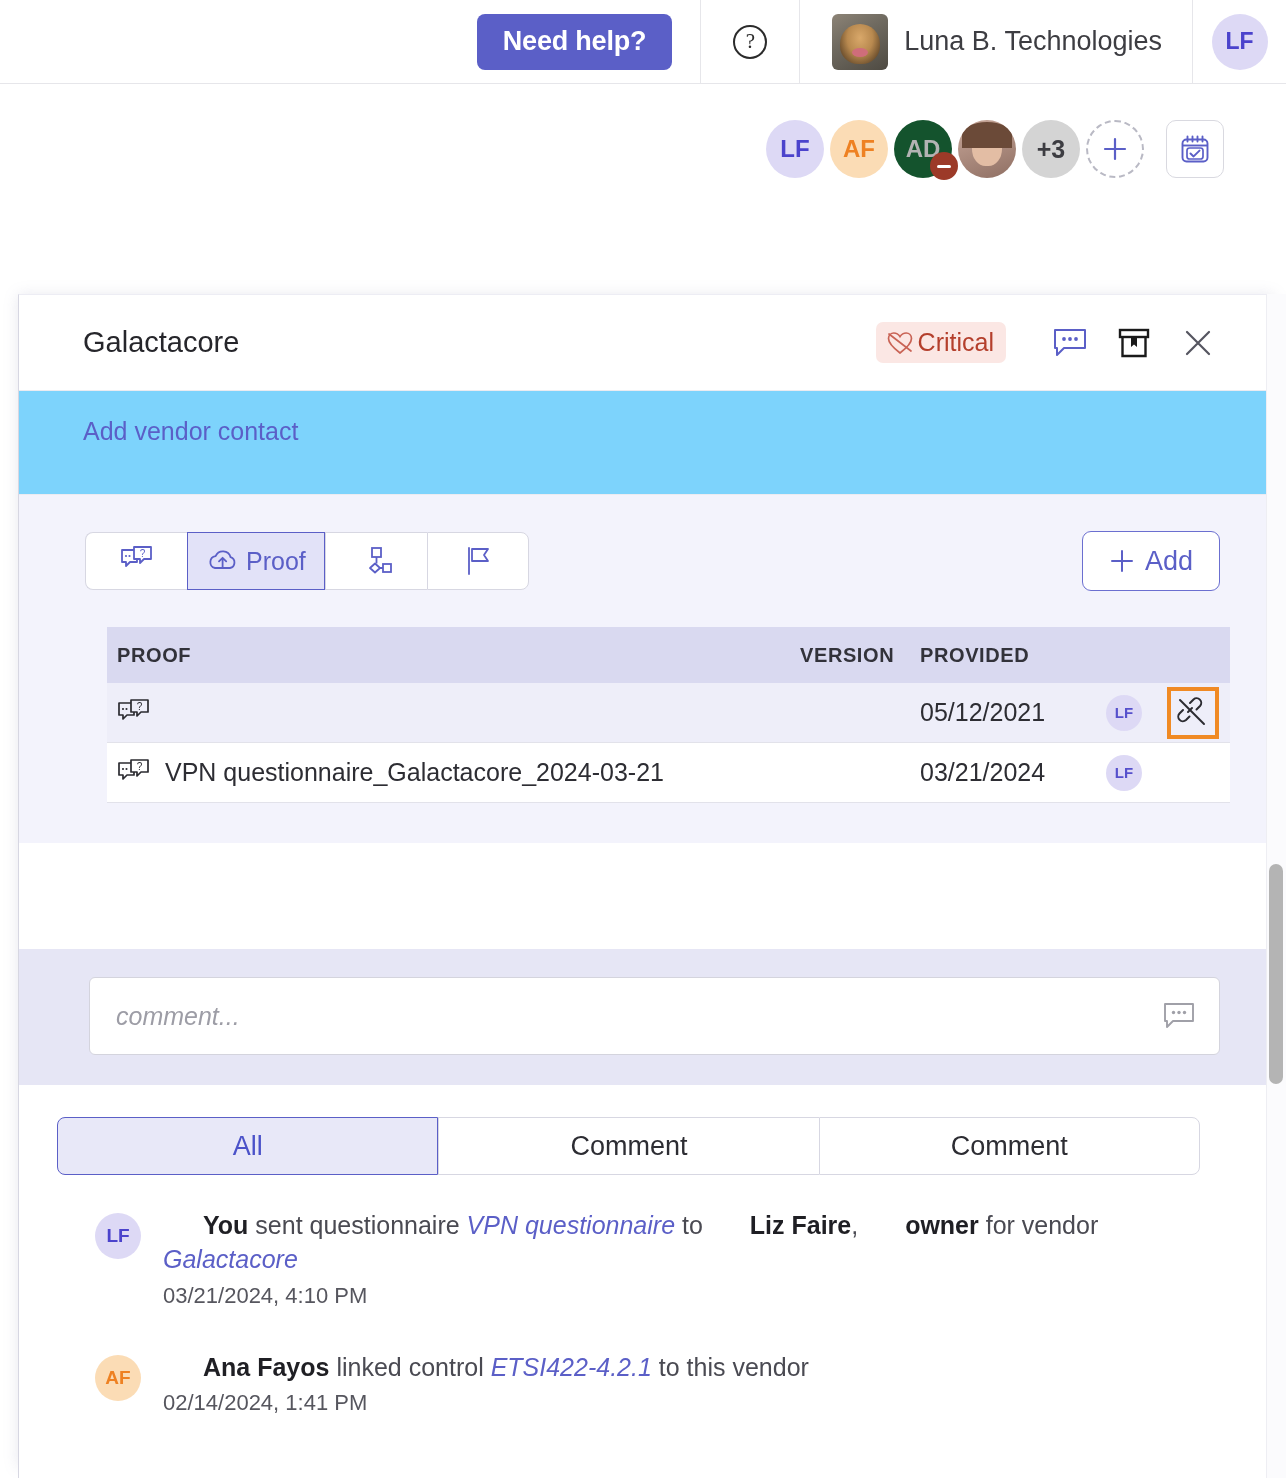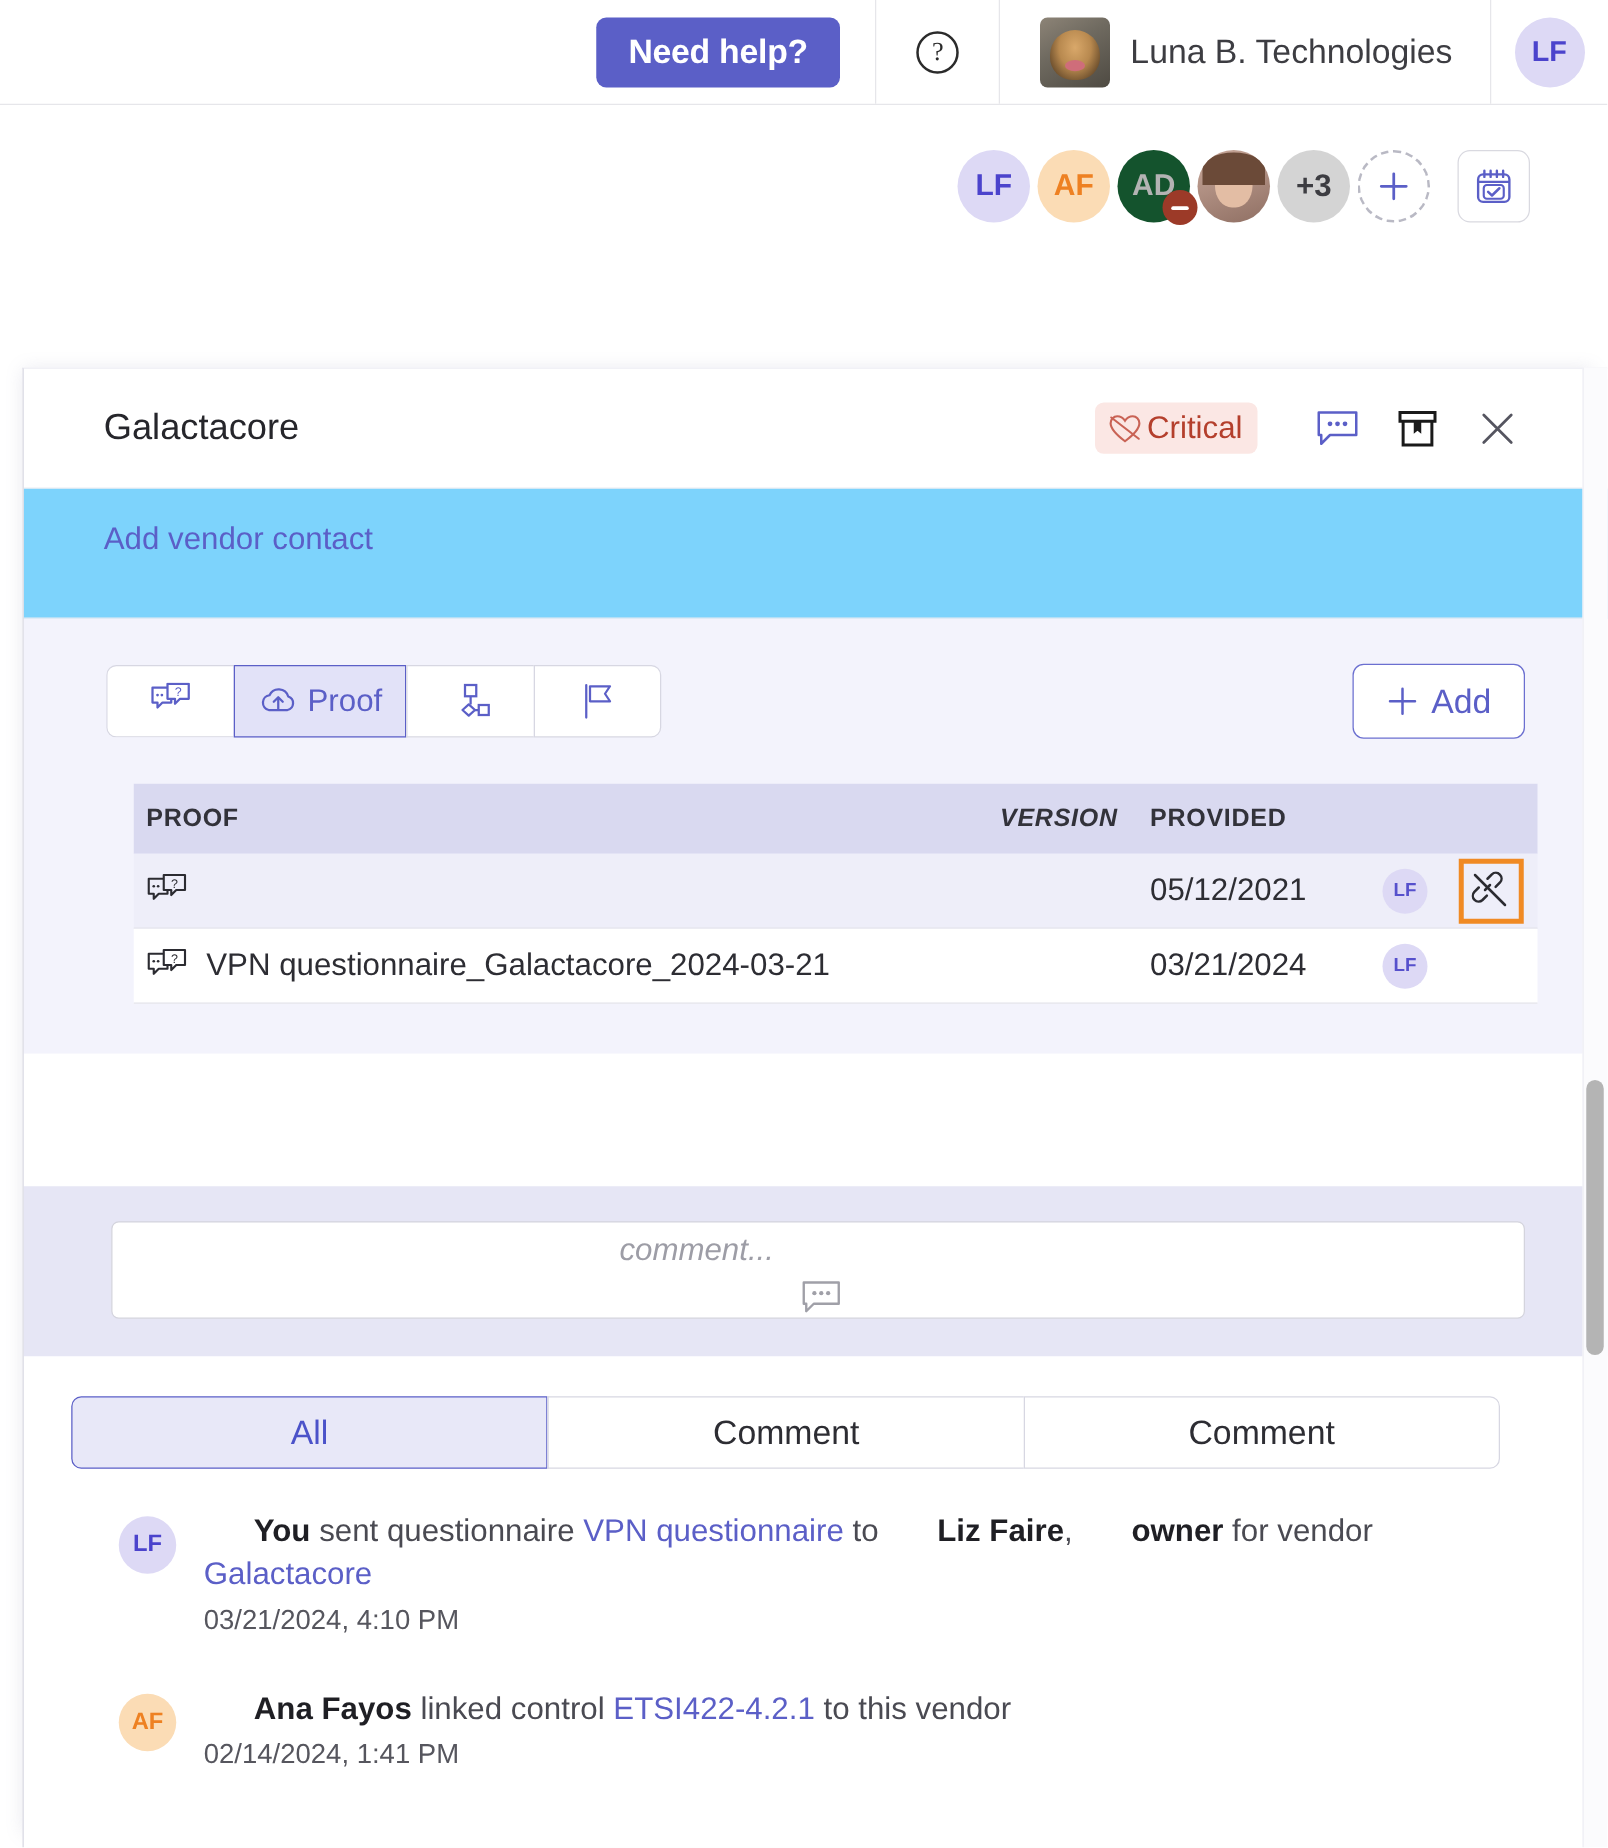--- a/index.html
+++ b/index.html
@@ -163,34 +163,34 @@
   .pt-head {
     background:#d9d9f0; height: 56px; display:flex; align-items:center;
     font-size: 20px; font-weight: bold; color:#32323a; letter-spacing: .6px;
   }
   .pt-row { height: 60px; display:flex; align-items:center; font-size: 25px; color:#2d2d33;
             border-bottom: 1px solid #e2e2ea; }
   .pt-row.sel { background:#eeeef9; }
   .pt-row.plain { background:#fff; }
   .c-proof { flex:1; padding-left: 10px; display:flex; align-items:center; gap: 14px; }
   .c-version { width: 150px; text-align: left; }
-  .pt-head .c-version { padding-left: 30px; font-style: italic; }
+  .pt-head .c-version { padding-left: 30px; }
   .c-provided { width: 172px; }
   .c-avatar { width: 64px; display:flex; align-items:center; justify-content:center; }
   .c-action { width: 74px; display:flex; align-items:center; justify-content:center; }
   .av-sm { width: 36px; height: 36px; background:#ddd9f5; color:#5650cc; font-size:15px; }
   .hl-box { border: 4px solid #f08a24; padding: 6px; display:flex; align-items:center; justify-content:center; cursor:pointer; }
 
   .spacer-white { height: 106px; background:#fff; }
 
   
   .comment-zone { background:#e6e6f5; padding: 28px 66px 30px 70px; }
   .comment-box {
     background:#fff; border:1px solid #d4d4dd; border-radius: 6px;
-    height: 78px; display:flex; align-items:center; padding: 0 22px 0 26px; flex-direction: column;
+    height: 78px; display:flex; align-items:center; padding: 0 22px 0 26px;
   }
   .comment-input {
     flex:1; border:none; outline:none; font-size:25px; color:#2d2d33;
     font-family: "Liberation Sans", sans-serif; background:transparent;
   }
   .comment-input::placeholder { color:#9d9da6; font-style: italic; }
 
   
   .feed-tabs { display:flex; margin: 32px 86px 0 38px; }
   .ftab {
@@ -202,21 +202,21 @@
   .ftab.active { background:#e8e8f8; border:1px solid #5b5fc7; color:#4b52c9; }
 
   
   .feed { padding: 34px 60px 0 76px; }
   .feed-item { display:flex; gap: 22px; margin-bottom: 42px; }
   .av-feed { width: 46px; height: 46px; font-size: 19px; margin-top: 4px; }
   .av-feed.lf { background:#ddd9f5; color:#4b43cc; }
   .av-feed.af { background:#fbdcb5; color:#ee8122; }
   .feed-text { font-size: 25px; color:#4a4a52; line-height: 1.35; }
   .feed-text b { color:#1f1f24;margin-left:40px; }
-  .feed-text .a { color:#5b5fc7; cursor:pointer; }
+  .feed-text .a { color:#5b5fc7; cursor:pointer;font-style:italic; }
   .feed-time { font-size: 22px; color:#56565e; margin-top: 6px; }
 
   
   .scrollbar-track {
     position:absolute; right:0; top:294px; width: 20px; height: 1184px;
     background: #fbfbfd; border-left: 1px solid #eeeef3;
   }
   .scrollbar-thumb {
     position:absolute; right:3px; top:570px; width: 14px; height: 220px;
     background:#b4b4b4; border-radius: 7px; cursor:pointer;

